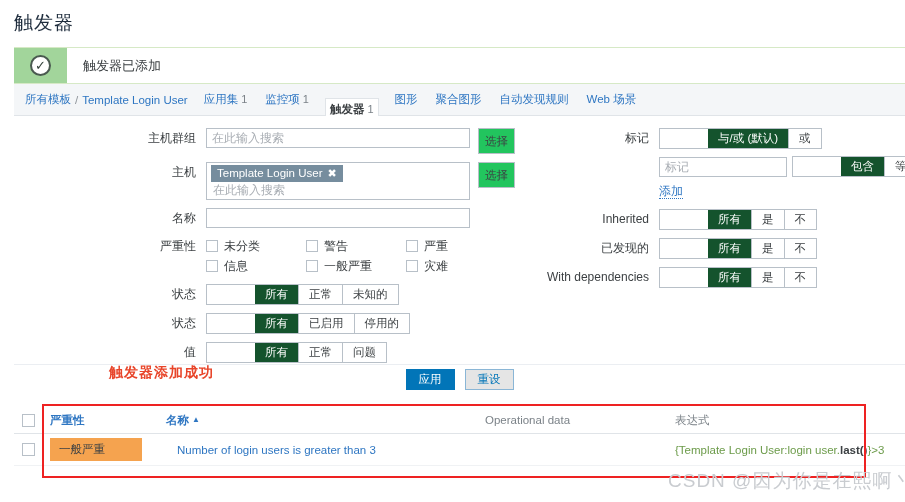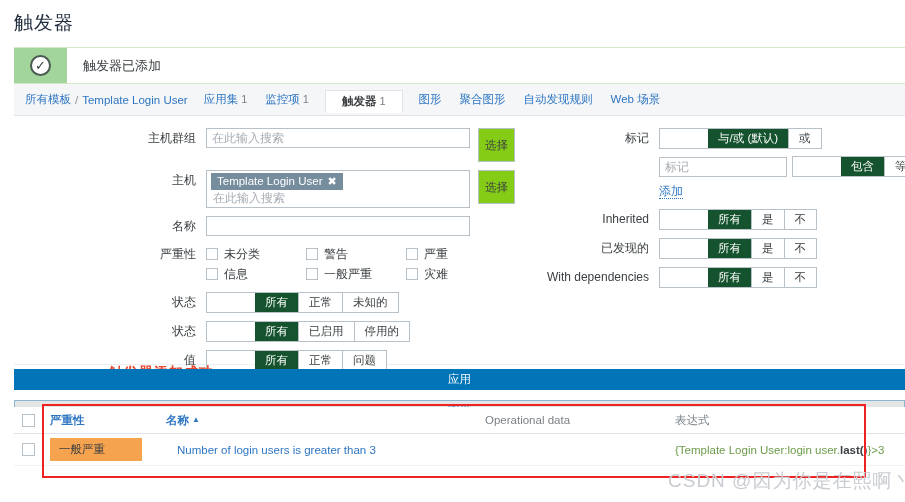--- a/index.html
+++ b/index.html
@@ -59,21 +59,21 @@
   .crumb-sep { color: #8d9298; margin: 0 4px 0 1px; }
   .crumb-cur { color: #2e76c2; margin-right: 14px; }
   .tab {
     color: #2e76c2; margin-right: 14px; white-space: nowrap;
     padding: 3px 2px;
   }
   .tab .cnt { color: #7b8288; margin-left: 3px; font-size: 11px; }
   .tab.active {
     background: #fff; color: #3c4043; font-weight: bold;
     border: 1px solid #e0e4e8; border-bottom-color: #fff;
-    padding: 3px 16px; margin-bottom: -2px; position: relative; top: 1px;
+    padding: 3px 4px; margin-bottom: -2px; position: relative; top: 9px;
   }
   .tab.active .cnt { font-weight: normal; }
 
   
   .filter {
     position: absolute; left: 14px; top: 116px;
     width: 891px; height: 249px;
     background: #fff;
     border-bottom: 1px solid #ebeef2;
   }
@@ -101,22 +101,22 @@
   .multiselect.tall { height: 38px; }
   .chip {
     display: inline-flex; align-items: center; gap: 5px;
     background: #768d9e; color: #fff;
     font-size: 11.5px; padding: 1px 6px; line-height: 15px;
   }
   .chip .x { cursor: pointer; font-weight: bold; font-size: 11px; }
   .ms-ph { color: #a8adb3; font-size: 12px; line-height: 16px; padding-left: 2px; }
 
   .btn-select {
-    margin-left: 8px; height: 34px; min-width: 36px;
-    border: 1px solid #b8c0c8; background: #84cc16;
+    margin-left: 8px; height: 26px; min-width: 36px;
+    border: 1px solid #b8c0c8; background: #22c55e;
     font-size: 11.5px; color: #3c4043; cursor: pointer;
     font-family: inherit; padding: 0 6px;
   }
 
   
   .cbgrid { display: flex; flex-wrap: wrap; width: 300px; }
   .cbitem { width: 100px; display: flex; align-items: center; gap: 6px; height: 20px; }
   .cbox {
     width: 12px; height: 12px; border: 1px solid #b8c0c8; background: #fff;
     flex-shrink: 0;
@@ -133,21 +133,21 @@
   }
   .seg > span:last-child { border-right: none; }
   .seg > span.on { background: #14532d; color: #fff; font-weight: normal; margin-left: 48px; }
 
   .tagrow { display: flex; align-items: center; }
   .link-add { color: #2e76c2; font-size: 12px; text-decoration: none; border-bottom: 1px dotted #2e76c2; }
 
   
   .actions {
     position: absolute; left: 0; top: 253px; width: 891px;
-    display: flex; justify-content: center; gap: 10px; flex-direction: column;
+    display: flex; justify-content: center; gap: 10px;
   }
   .btn {
     height: 21px; padding: 0 12px; font-size: 11.5px; cursor: pointer;
     font-family: inherit; border: 1px solid transparent; line-height: 19px;
   }
   .btn-primary { background: #0275b8; color: #fff; border-color: #0275b8; }
   .btn-ghost { background: #e5e5e5; color: #0275b8; border-color: #8ab6d6; }
 
   
   .red-msg {

